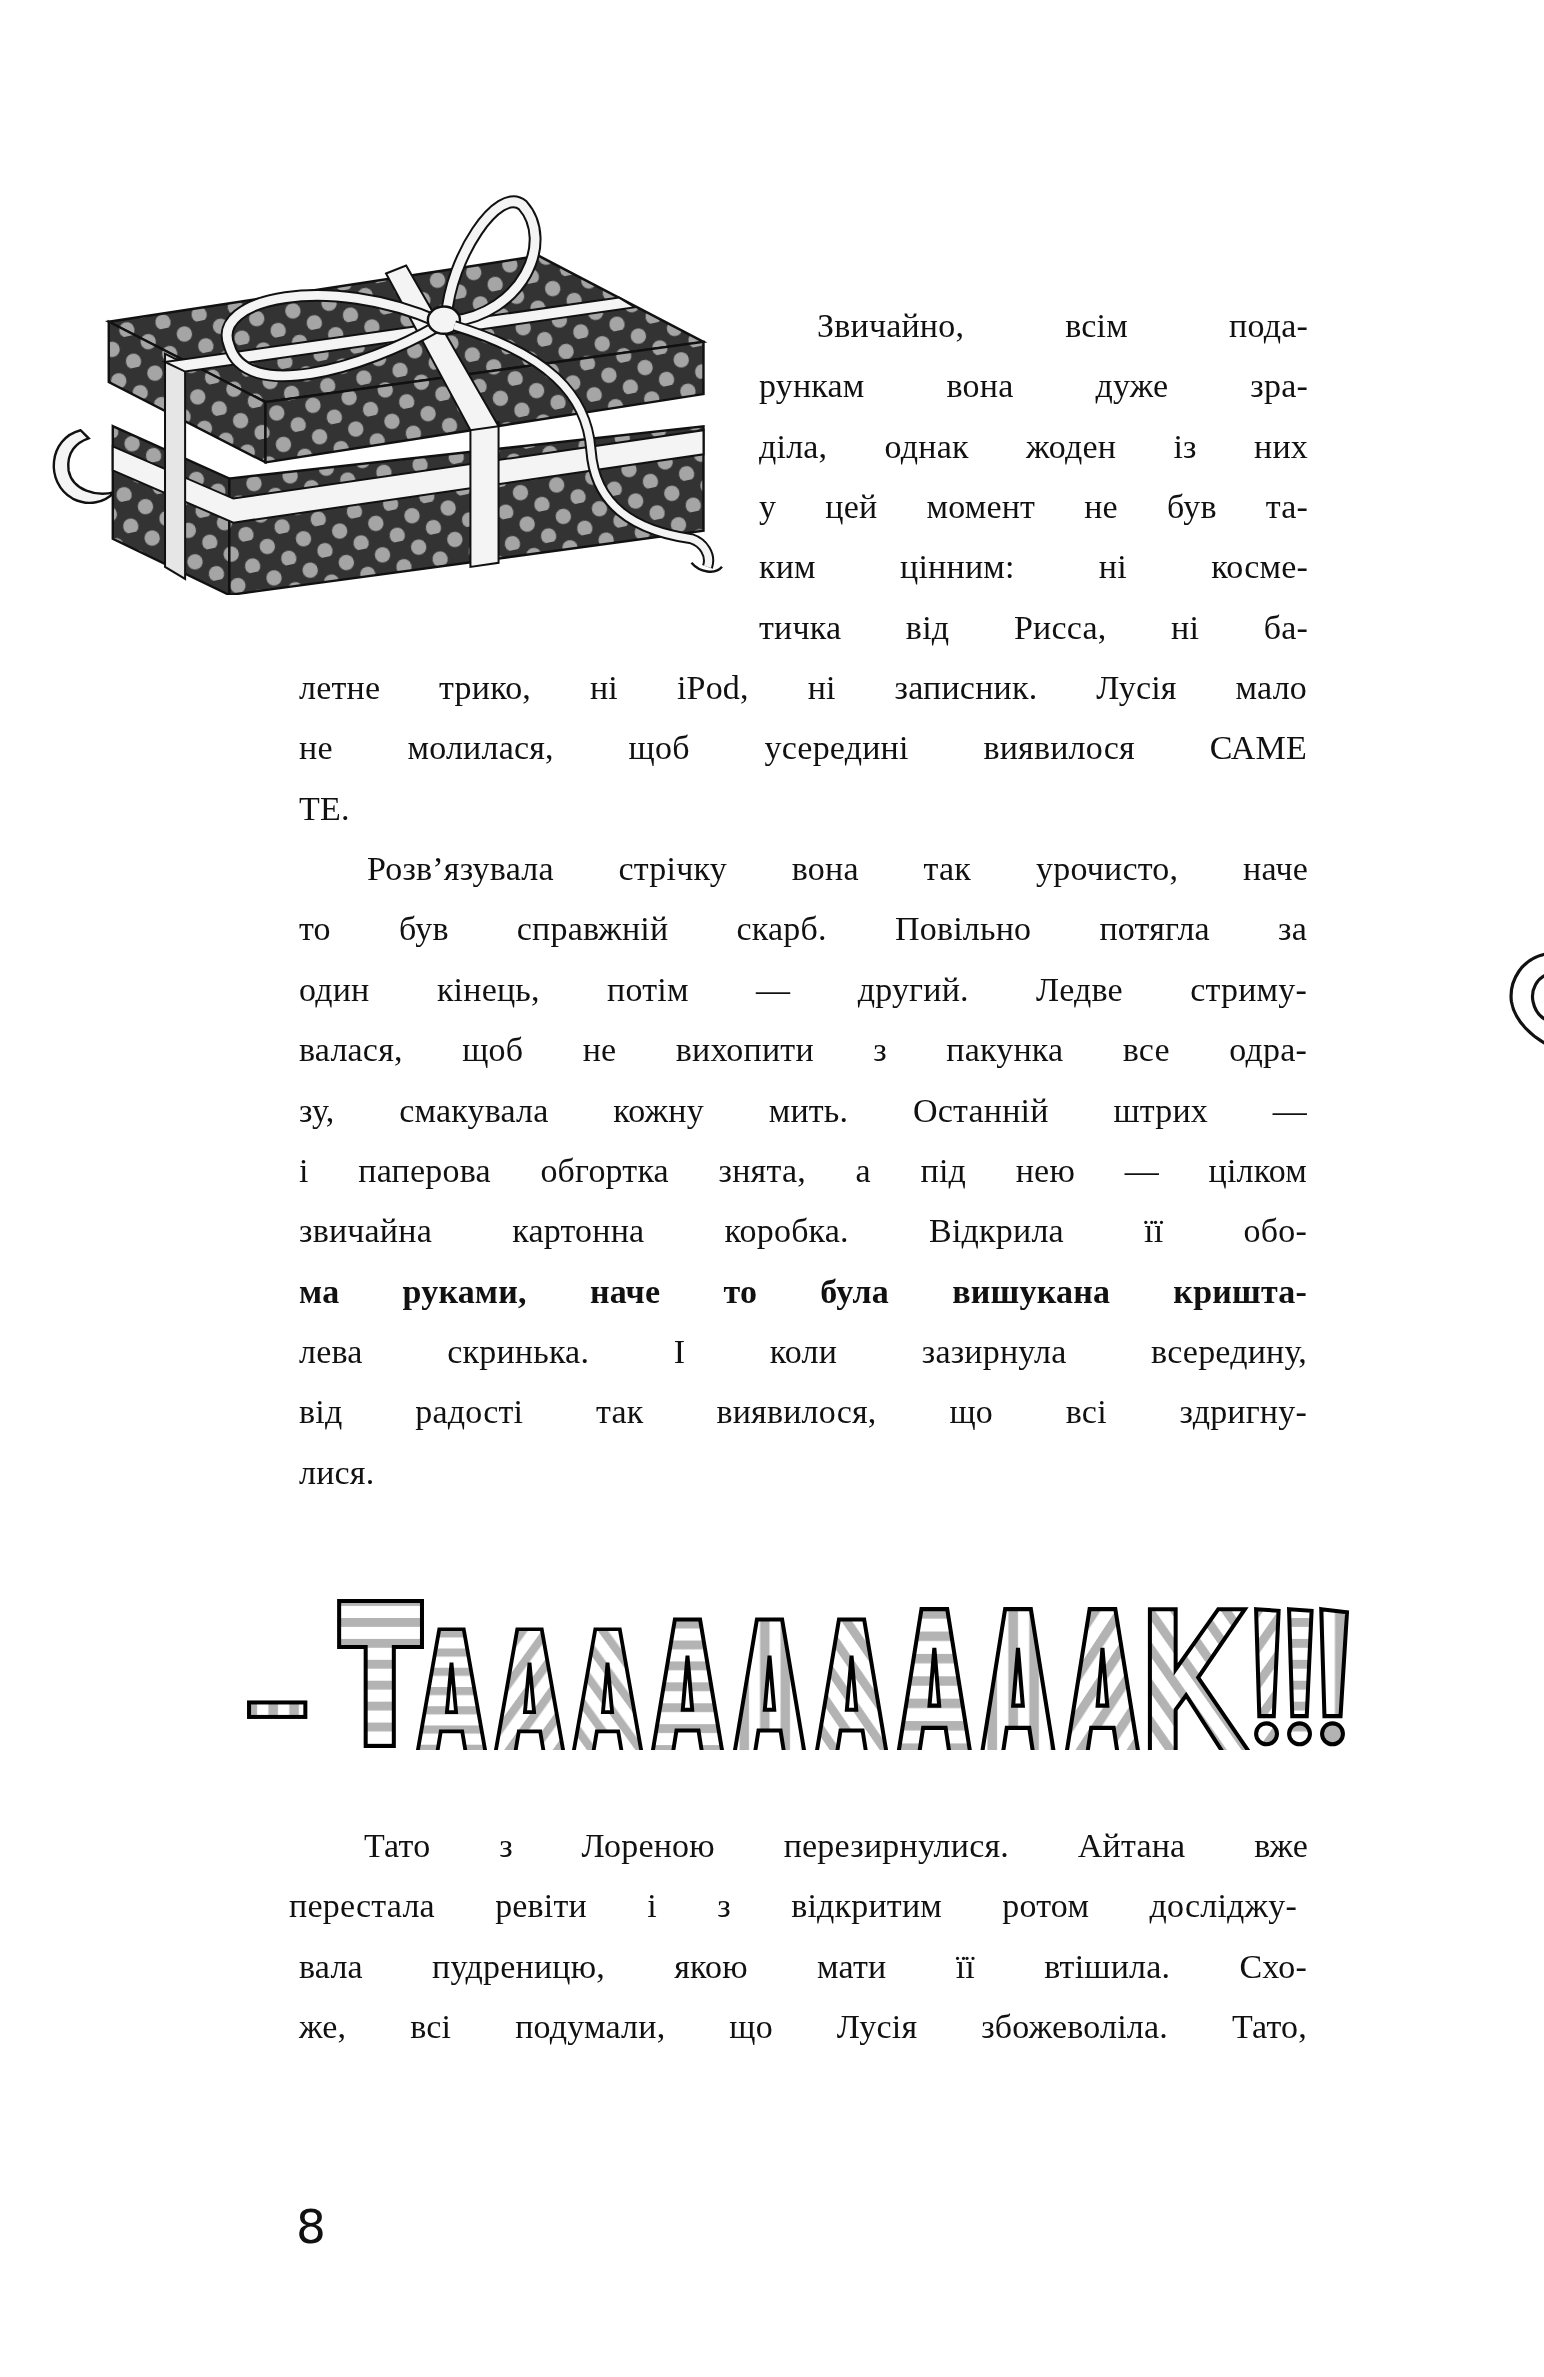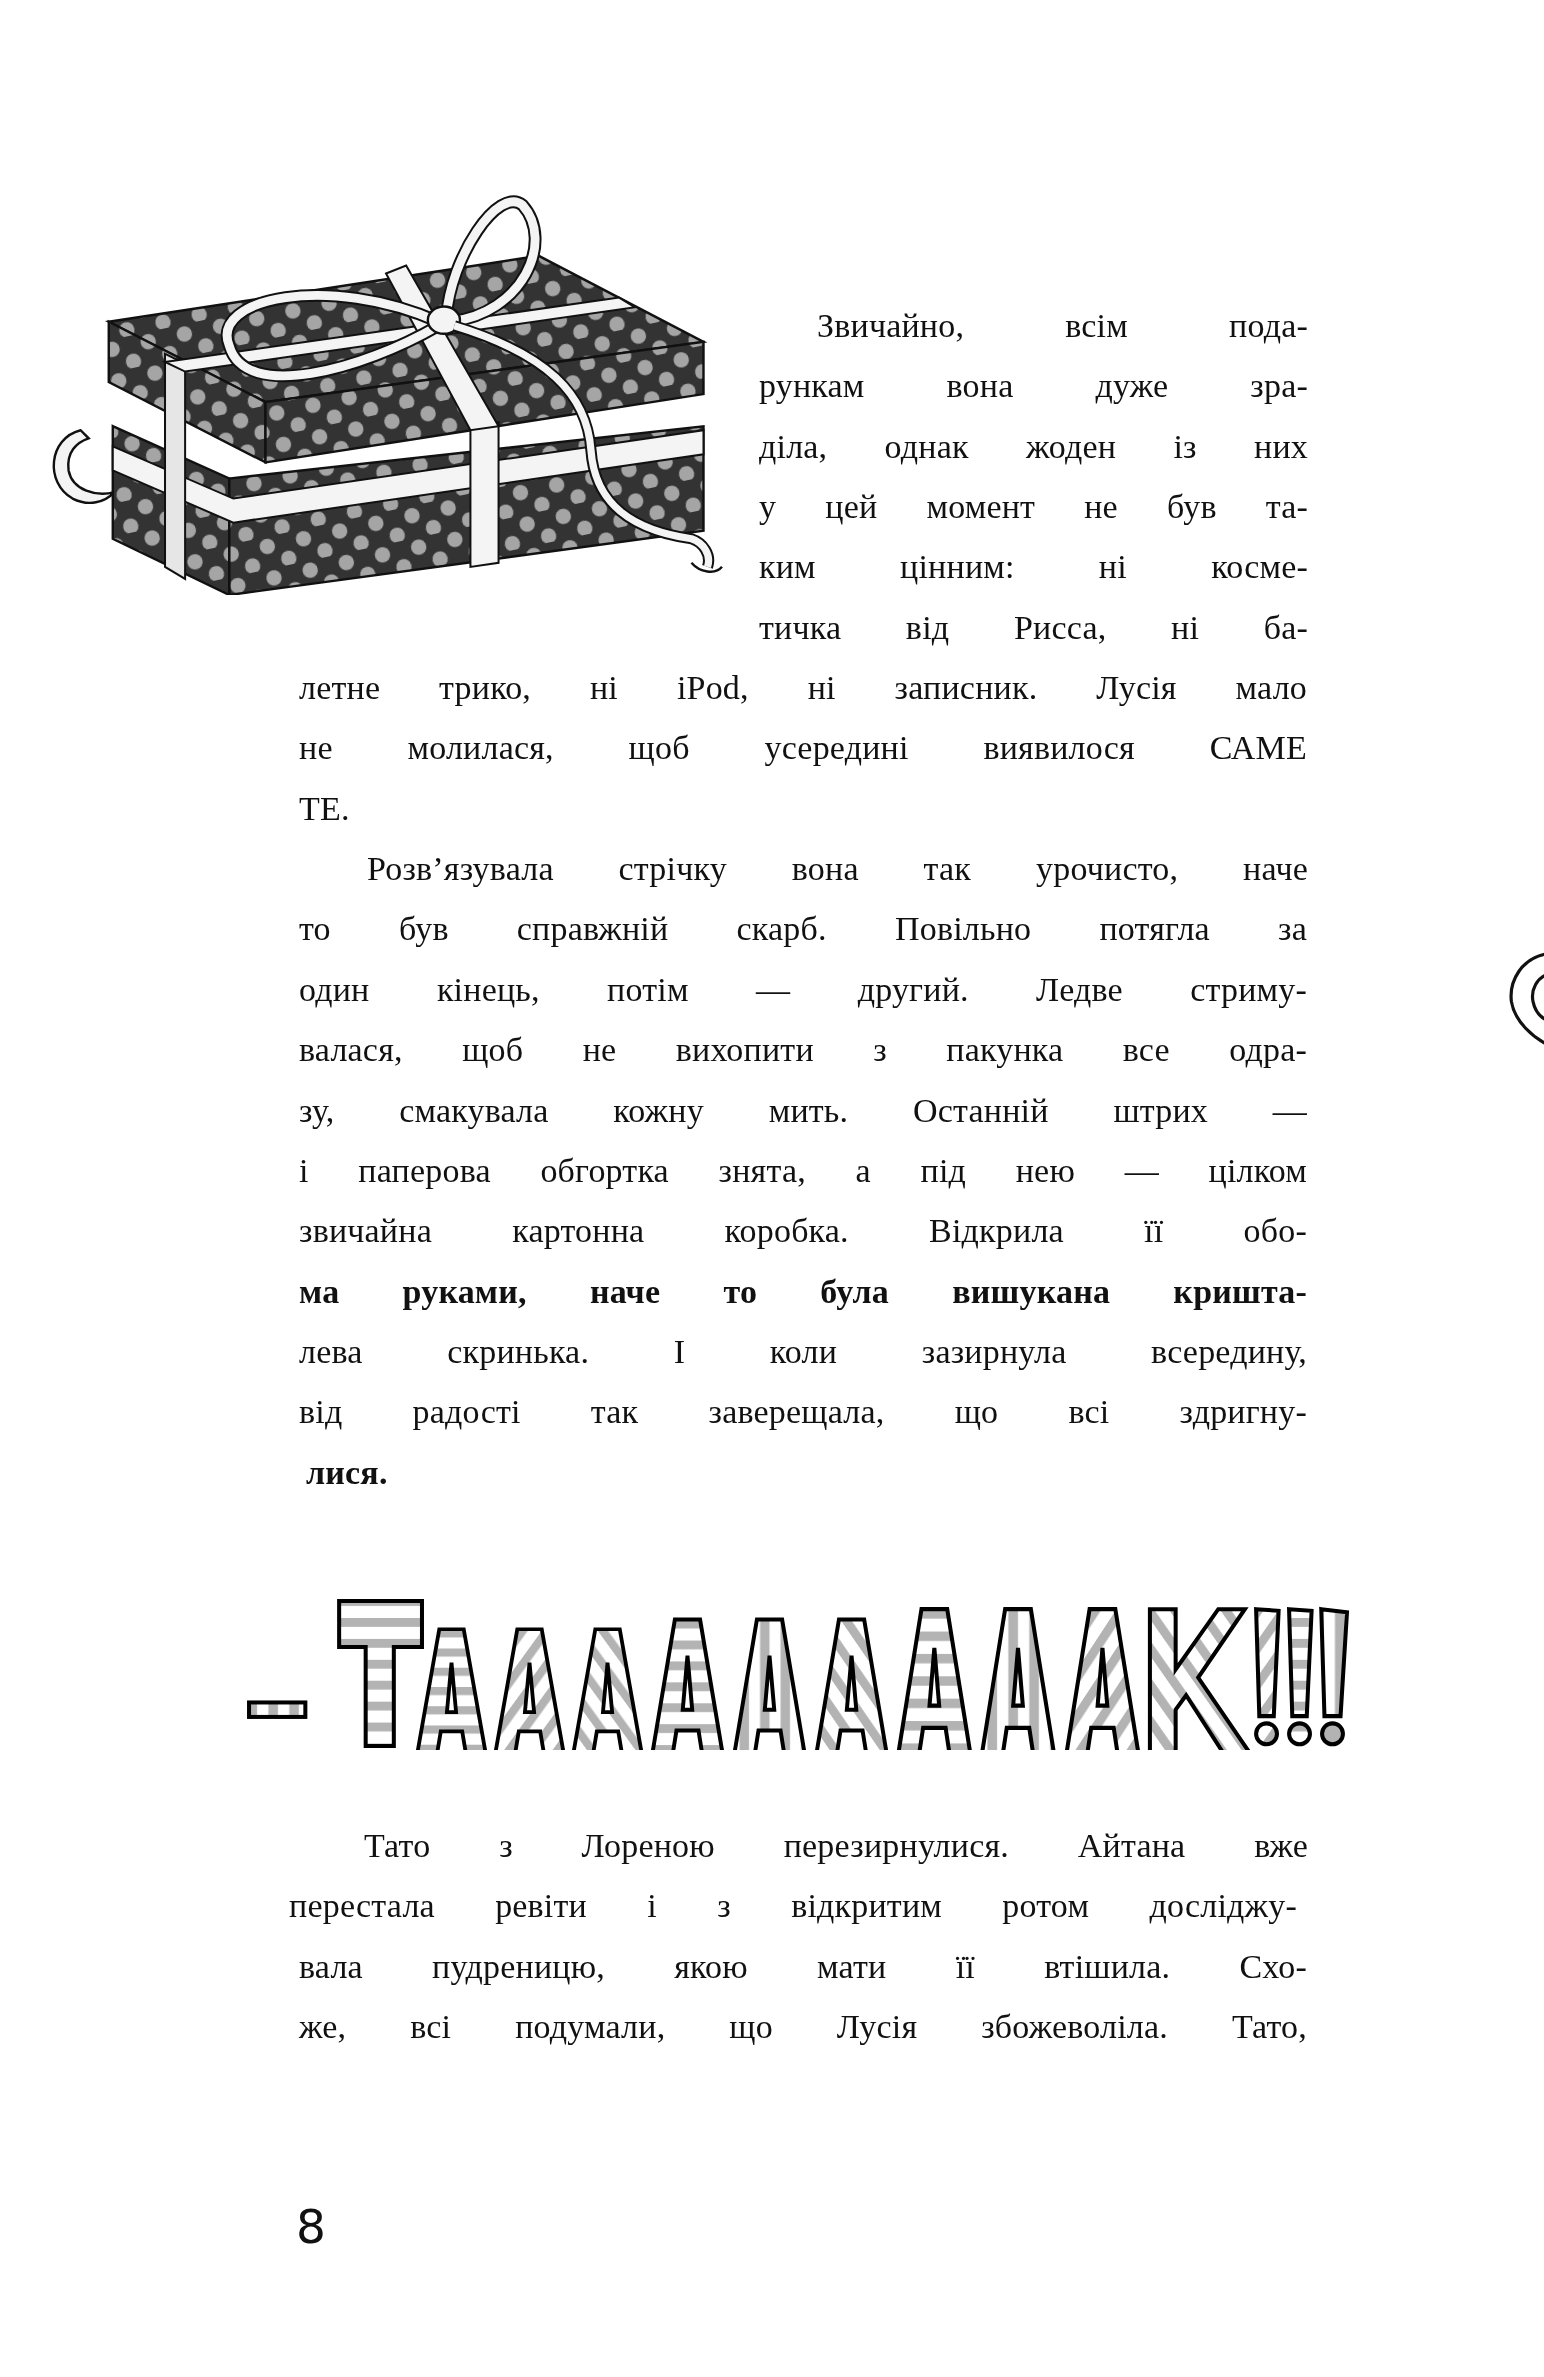--- a/index.html
+++ b/index.html
@@ -94,22 +94,22 @@
   <div>
     <div class="line" style="left:367px; top:839px; width:941px;">Розв’язувала стрічку вона так урочисто, наче</div>
     <div class="line" style="left:299px; top:899px; width:1008px;">то був справжній скарб. Повільно потягла за</div>
     <div class="line" style="left:299px; top:960px; width:1008px;">один кінець, потім — другий. Ледве стриму-</div>
     <div class="line" style="left:299px; top:1020px; width:1008px;">валася, щоб не вихопити з пакунка все одра-</div>
     <div class="line" style="left:299px; top:1081px; width:1008px;">зу, смакувала кожну мить. Останній штрих —</div>
     <div class="line" style="left:299px; top:1141px; width:1008px;">і паперова обгортка знята, а під нею — цілком</div>
     <div class="line" style="left:299px; top:1201px; width:1008px;">звичайна картонна коробка. Відкрила її обо-</div>
     <div class="line" style="left:299px; top:1262px; width:1008px;font-weight:bold;">ма руками, наче то була вишукана кришта-</div>
     <div class="line" style="left:299px; top:1322px; width:1008px;">лева скринька. І коли зазирнула всередину,</div>
-    <div class="line" style="left:299px; top:1382px; width:1008px;">від радості так заверещала, що всі здригну-</div>
-    <div class="line last" style="left:306px; top:1443px; width:1008px;font-weight:bold;">лися.</div>
+    <div class="line" style="left:299px; top:1382px; width:1008px;">від радості так виявилося, що всі здригну-</div>
+    <div class="line last" style="left:299px; top:1443px; width:1008px;">лися.</div>
   </div>
 
   <div class="exclaim">
     
     <svg width="1110" height="153" viewBox="0 0 1380 190" xmlns="http://www.w3.org/2000/svg">
       <defs>
         <pattern id="hstripes" width="20" height="26" patternUnits="userSpaceOnUse">
           <rect width="20" height="26" fill="#ffffff"></rect>
           <rect y="0" width="20" height="11" fill="#b3b3b3"></rect>
         </pattern>

